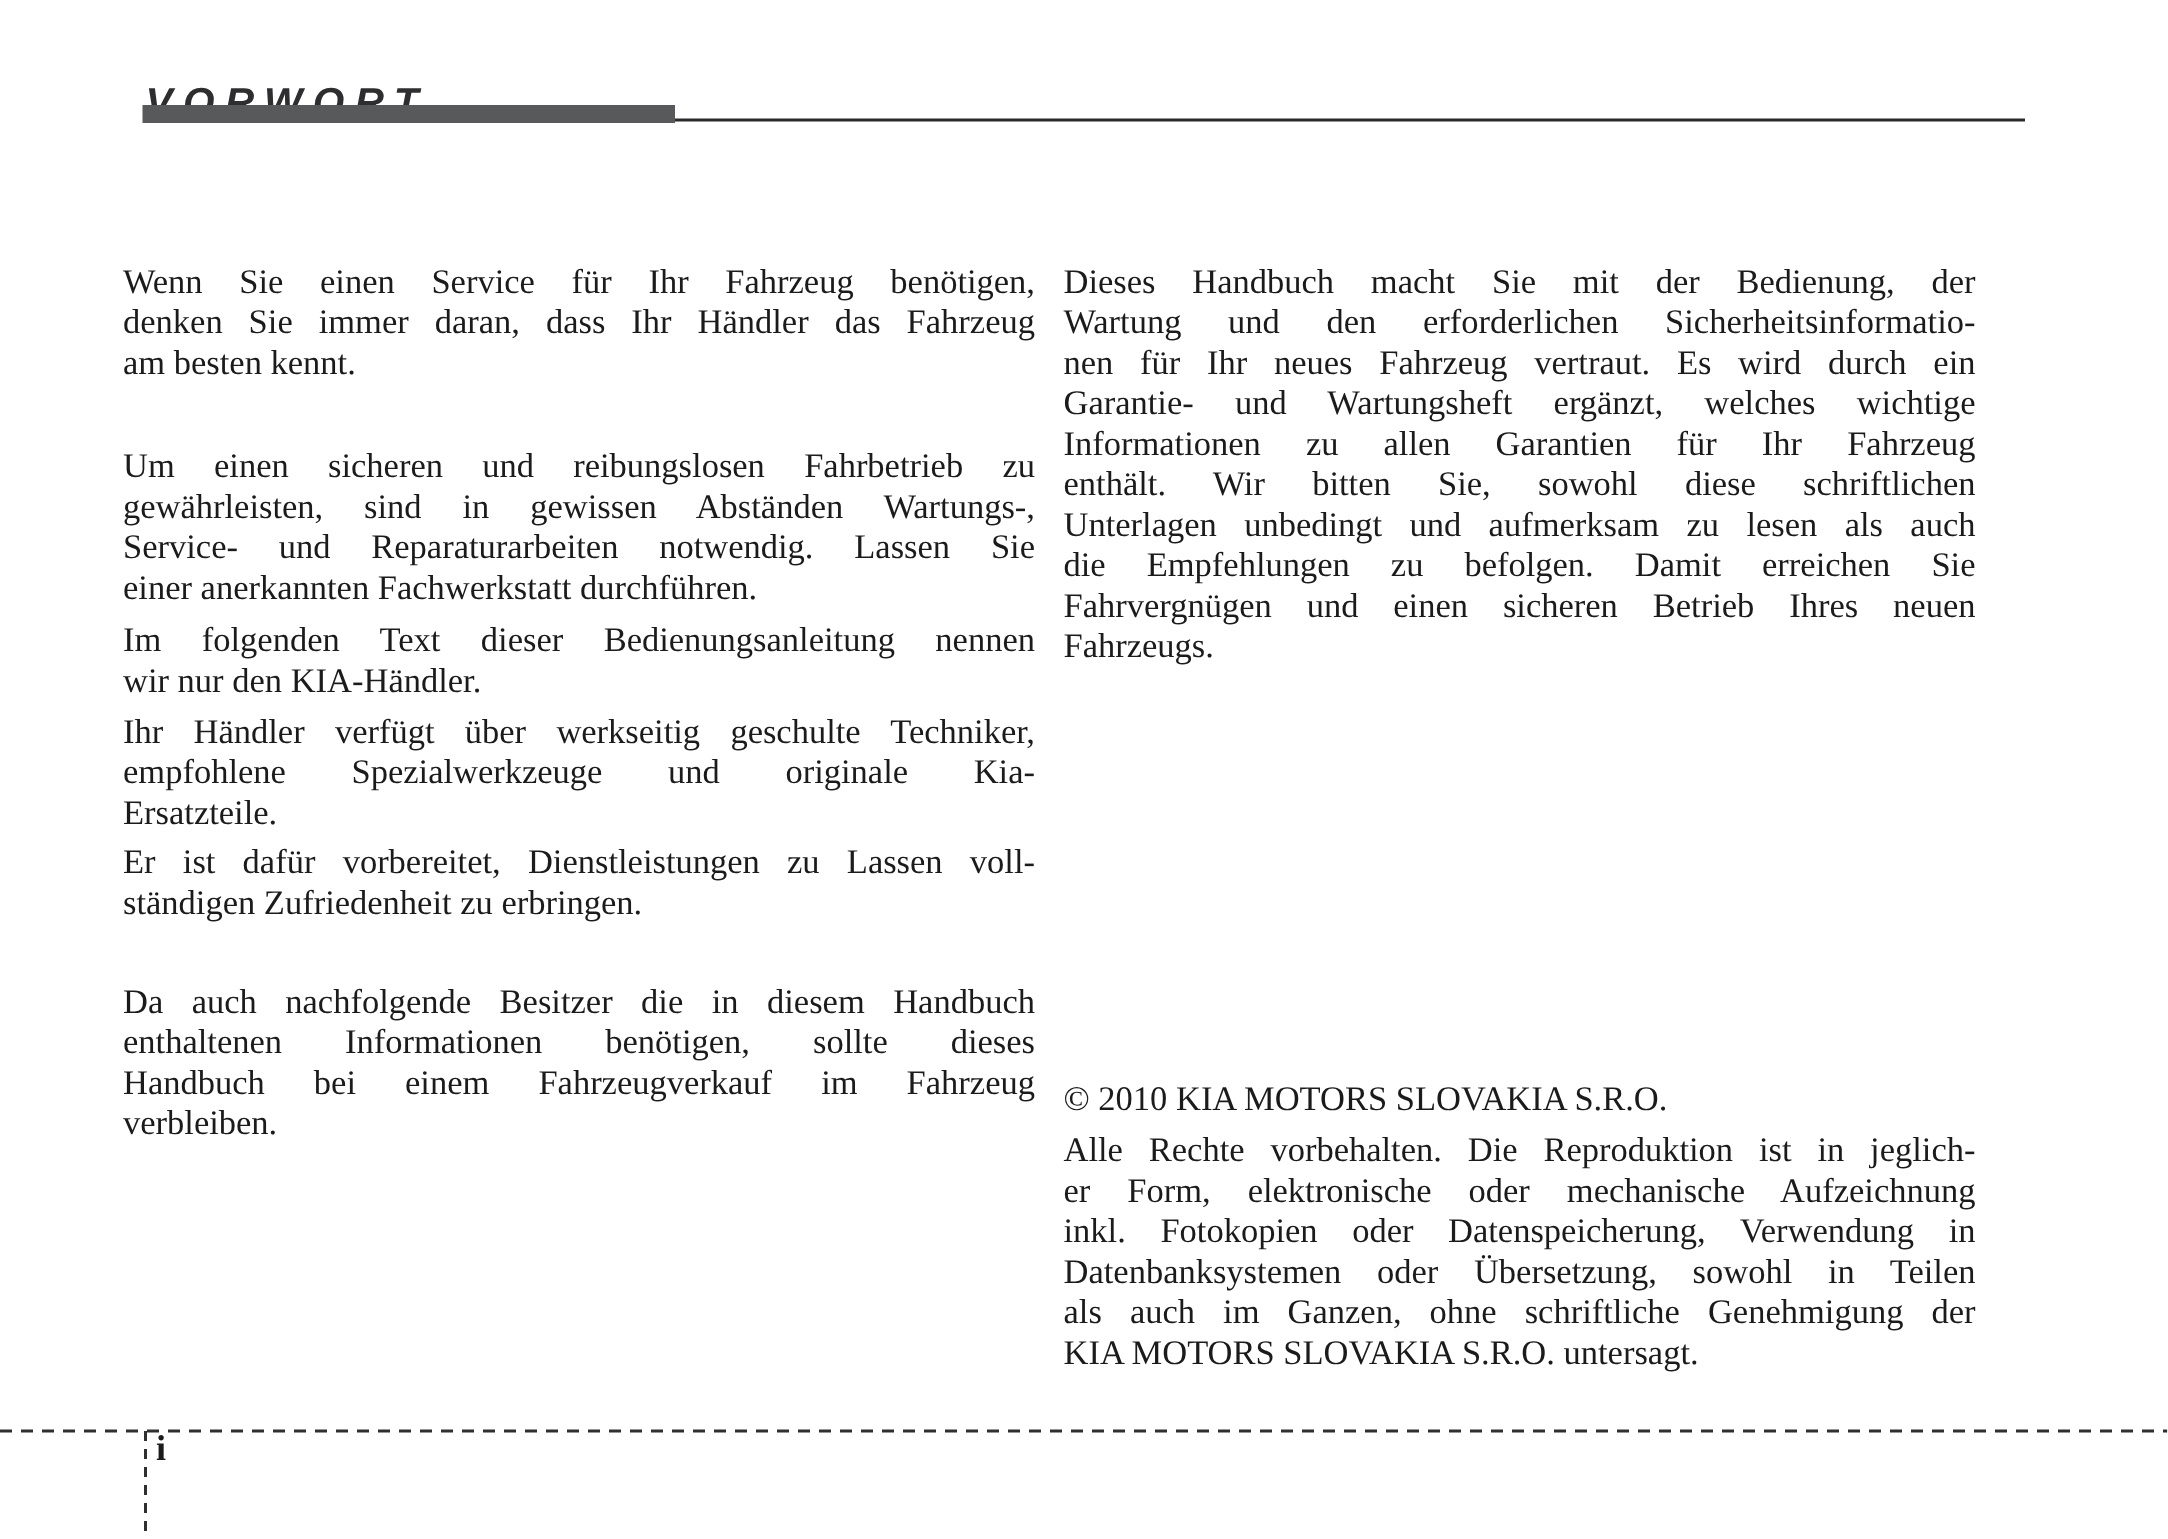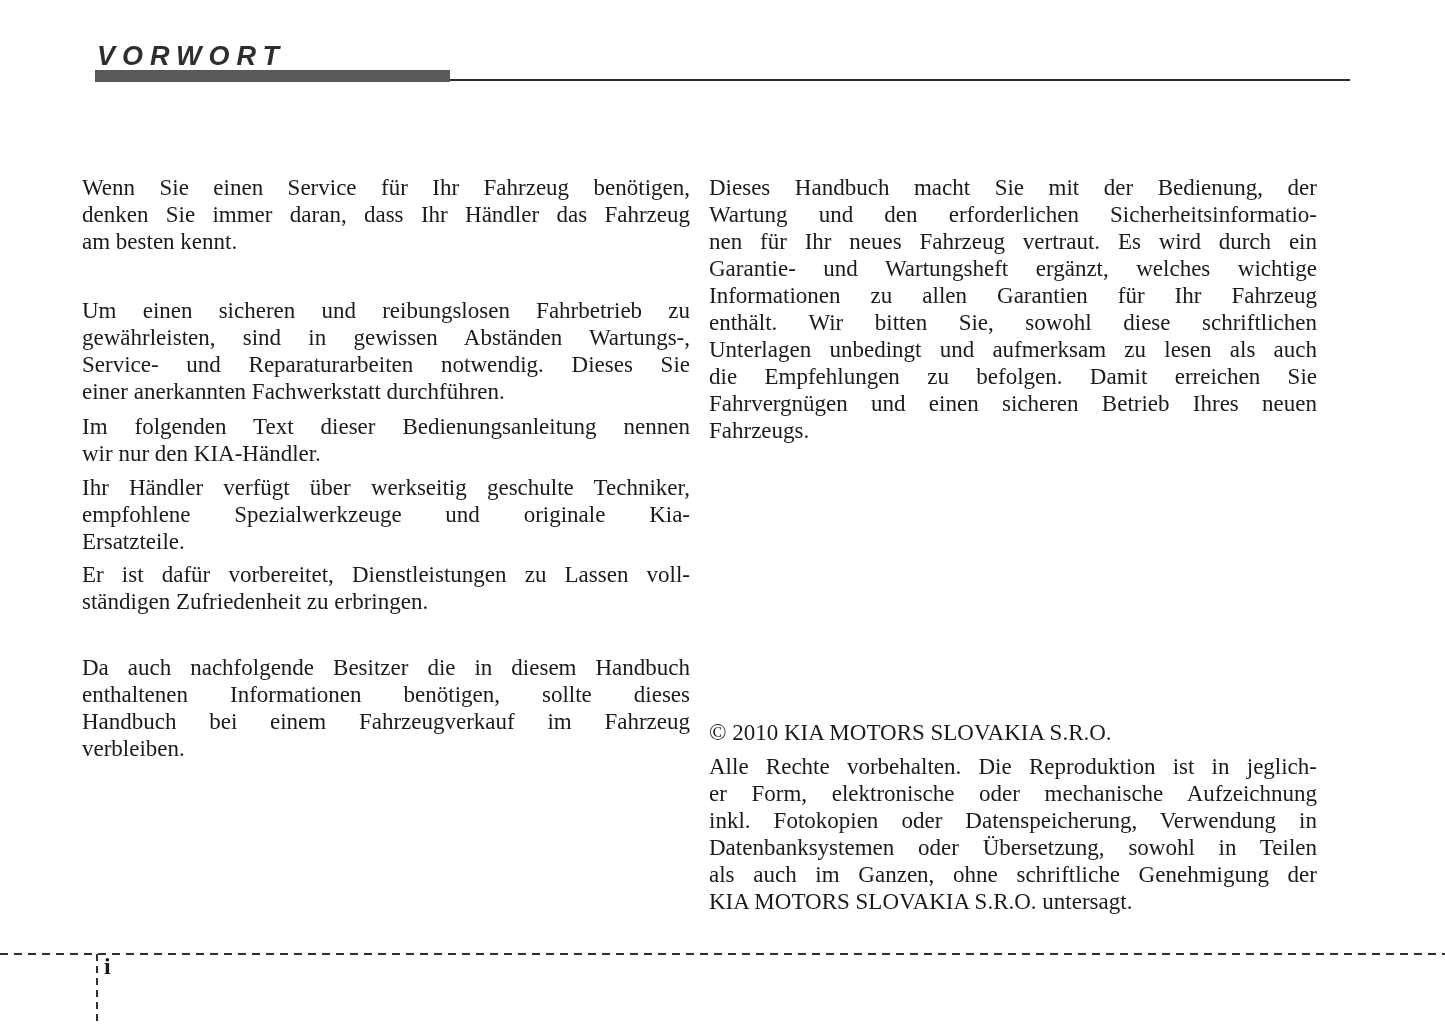--- a/index.html
+++ b/index.html
@@ -13,21 +13,21 @@
     height: 1026px;
     background: #ffffff;
     font-family: "Liberation Serif", serif;
     color: #1b1b1b;
     overflow: hidden;
   }
   
   .header-title {
     position: absolute;
     left: 97px;
-    top: 41px;
+    top: 53px;
     font-family: "Liberation Sans", sans-serif;
     font-style: italic;
     font-weight: bold;
     font-size: 27px;
     letter-spacing: 7px;
     color: #2e2e30;
     white-space: nowrap;
   }
   .rule-thick {
     position: absolute;
@@ -99,21 +99,21 @@
 
   <div class="col col-left">
     <div class="para" style="margin-top:0">
         <div class="line">Wenn Sie einen Service für Ihr Fahrzeug benötigen,</div>
         <div class="line">denken Sie immer daran, dass Ihr Händler das Fahrzeug</div>
         <div class="line">am besten kennt.</div>
       </div>
     <div class="para" style="margin-top:42px">
         <div class="line">Um einen sicheren und reibungslosen Fahrbetrieb zu</div>
         <div class="line">gewährleisten, sind in gewissen Abständen Wartungs-,</div>
-        <div class="line">Service- und Reparaturarbeiten notwendig. Dieses Sie</div>
+        <div class="line">Service- und Reparaturarbeiten notwendig. Lassen Sie</div>
         <div class="line">einer anerkannten Fachwerkstatt durchführen.</div>
       </div>
     <div class="para" style="margin-top:8px">
         <div class="line">Im folgenden Text dieser Bedienungsanleitung nennen</div>
         <div class="line">wir nur den KIA-Händler.</div>
       </div>
     <div class="para" style="margin-top:7px">
         <div class="line">Ihr Händler verfügt über werkseitig geschulte Techniker,</div>
         <div class="line">empfohlene Spezialwerkzeuge und originale Kia-</div>
         <div class="line">Ersatzteile.</div>

